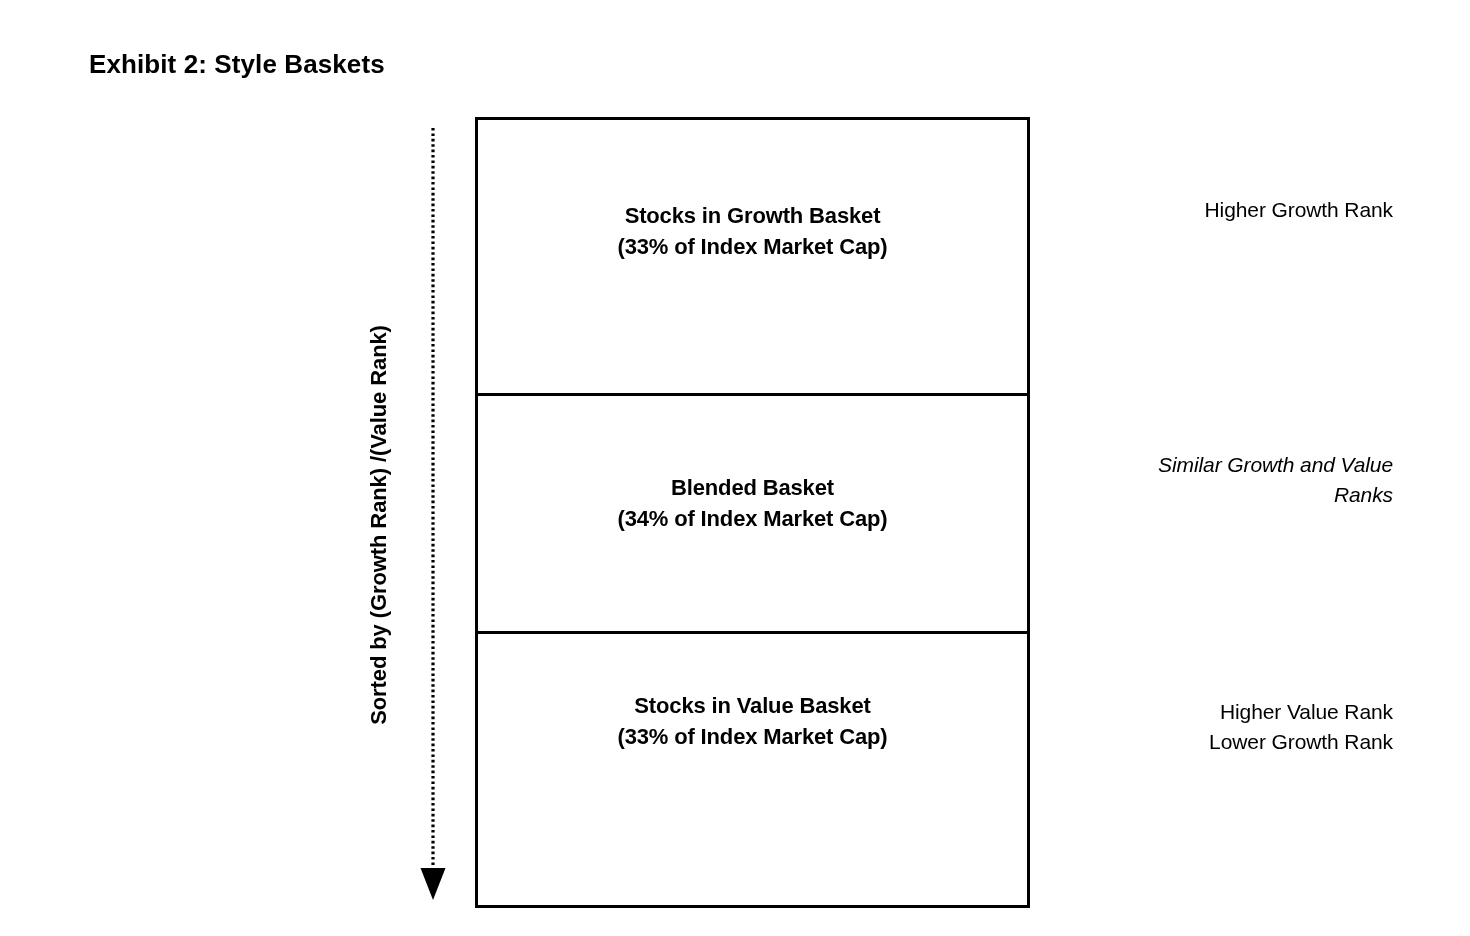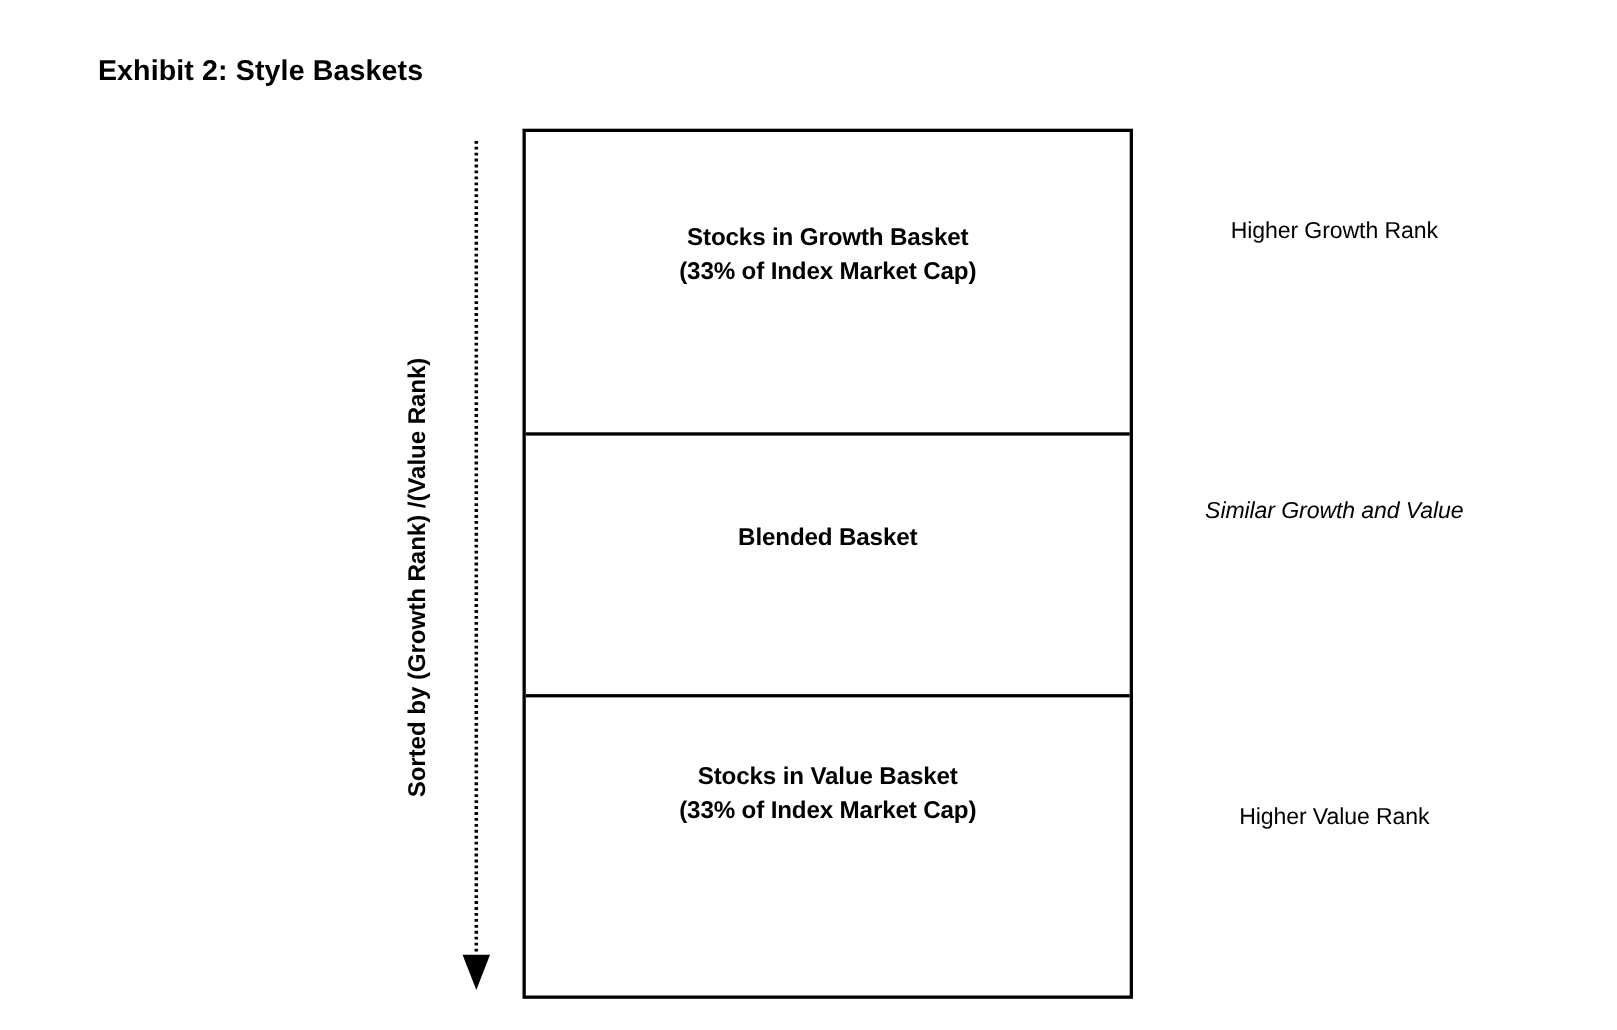--- a/index.html
+++ b/index.html
@@ -89,29 +89,29 @@
   .basket-cell.blend  .basket-text { top: 76px; }
   .basket-cell.value  .basket-text { top: 56px; }
 
   .basket-text .line2 { display: block; }
 
   
   .annotation {
     position: absolute;
     width: 360px;
     left: 1033px;
-    text-align: center;
+    text-align: right;
     font-size: 21px;
     font-weight: normal;
     line-height: 30px;
     letter-spacing: -0.1px;
   }
   .annotation.ann-growth { top: 195px; }
   .annotation.ann-blend  { top: 450px; font-style: italic; }
-  .annotation.ann-value  { top: 728px; }
+  .annotation.ann-value  { top: 697px; }
   .annotation .line2 { display: block; }
 </style>
 </head>
 <body>
 
 <div class="exhibit-title">Exhibit 2: Style Baskets</div>
 
 <div class="axis-label-wrap">
   <div class="axis-label">Sorted by (Growth Rank) /(Value Rank)</div>
 </div>
@@ -126,35 +126,38 @@
   <div class="basket-cell growth">
     <div class="basket-text">
       <span>Stocks in Growth Basket</span>
       <span class="line2">(33% of Index Market Cap)</span>
     </div>
   </div>
 
   <div class="basket-cell blend">
     <div class="basket-text">
       <span>Blended Basket</span>
+      <span class="line2">(34% of Index Market Cap)</span>
     </div>
   </div>
 
   <div class="basket-cell value">
     <div class="basket-text">
       <span>Stocks in Value Basket</span>
       <span class="line2">(33% of Index Market Cap)</span>
     </div>
   </div>
 
 </div>
 
 <div class="annotation ann-growth">
   <span>Higher Growth Rank</span>
 </div>
 
 <div class="annotation ann-blend">
   <span>Similar Growth and Value</span>
+  <span class="line2">Ranks</span>
 </div>
 
 <div class="annotation ann-value">
   <span>Higher Value Rank</span>
+  <span class="line2">Lower Growth Rank</span>
 </div>
 
 </body></html>

